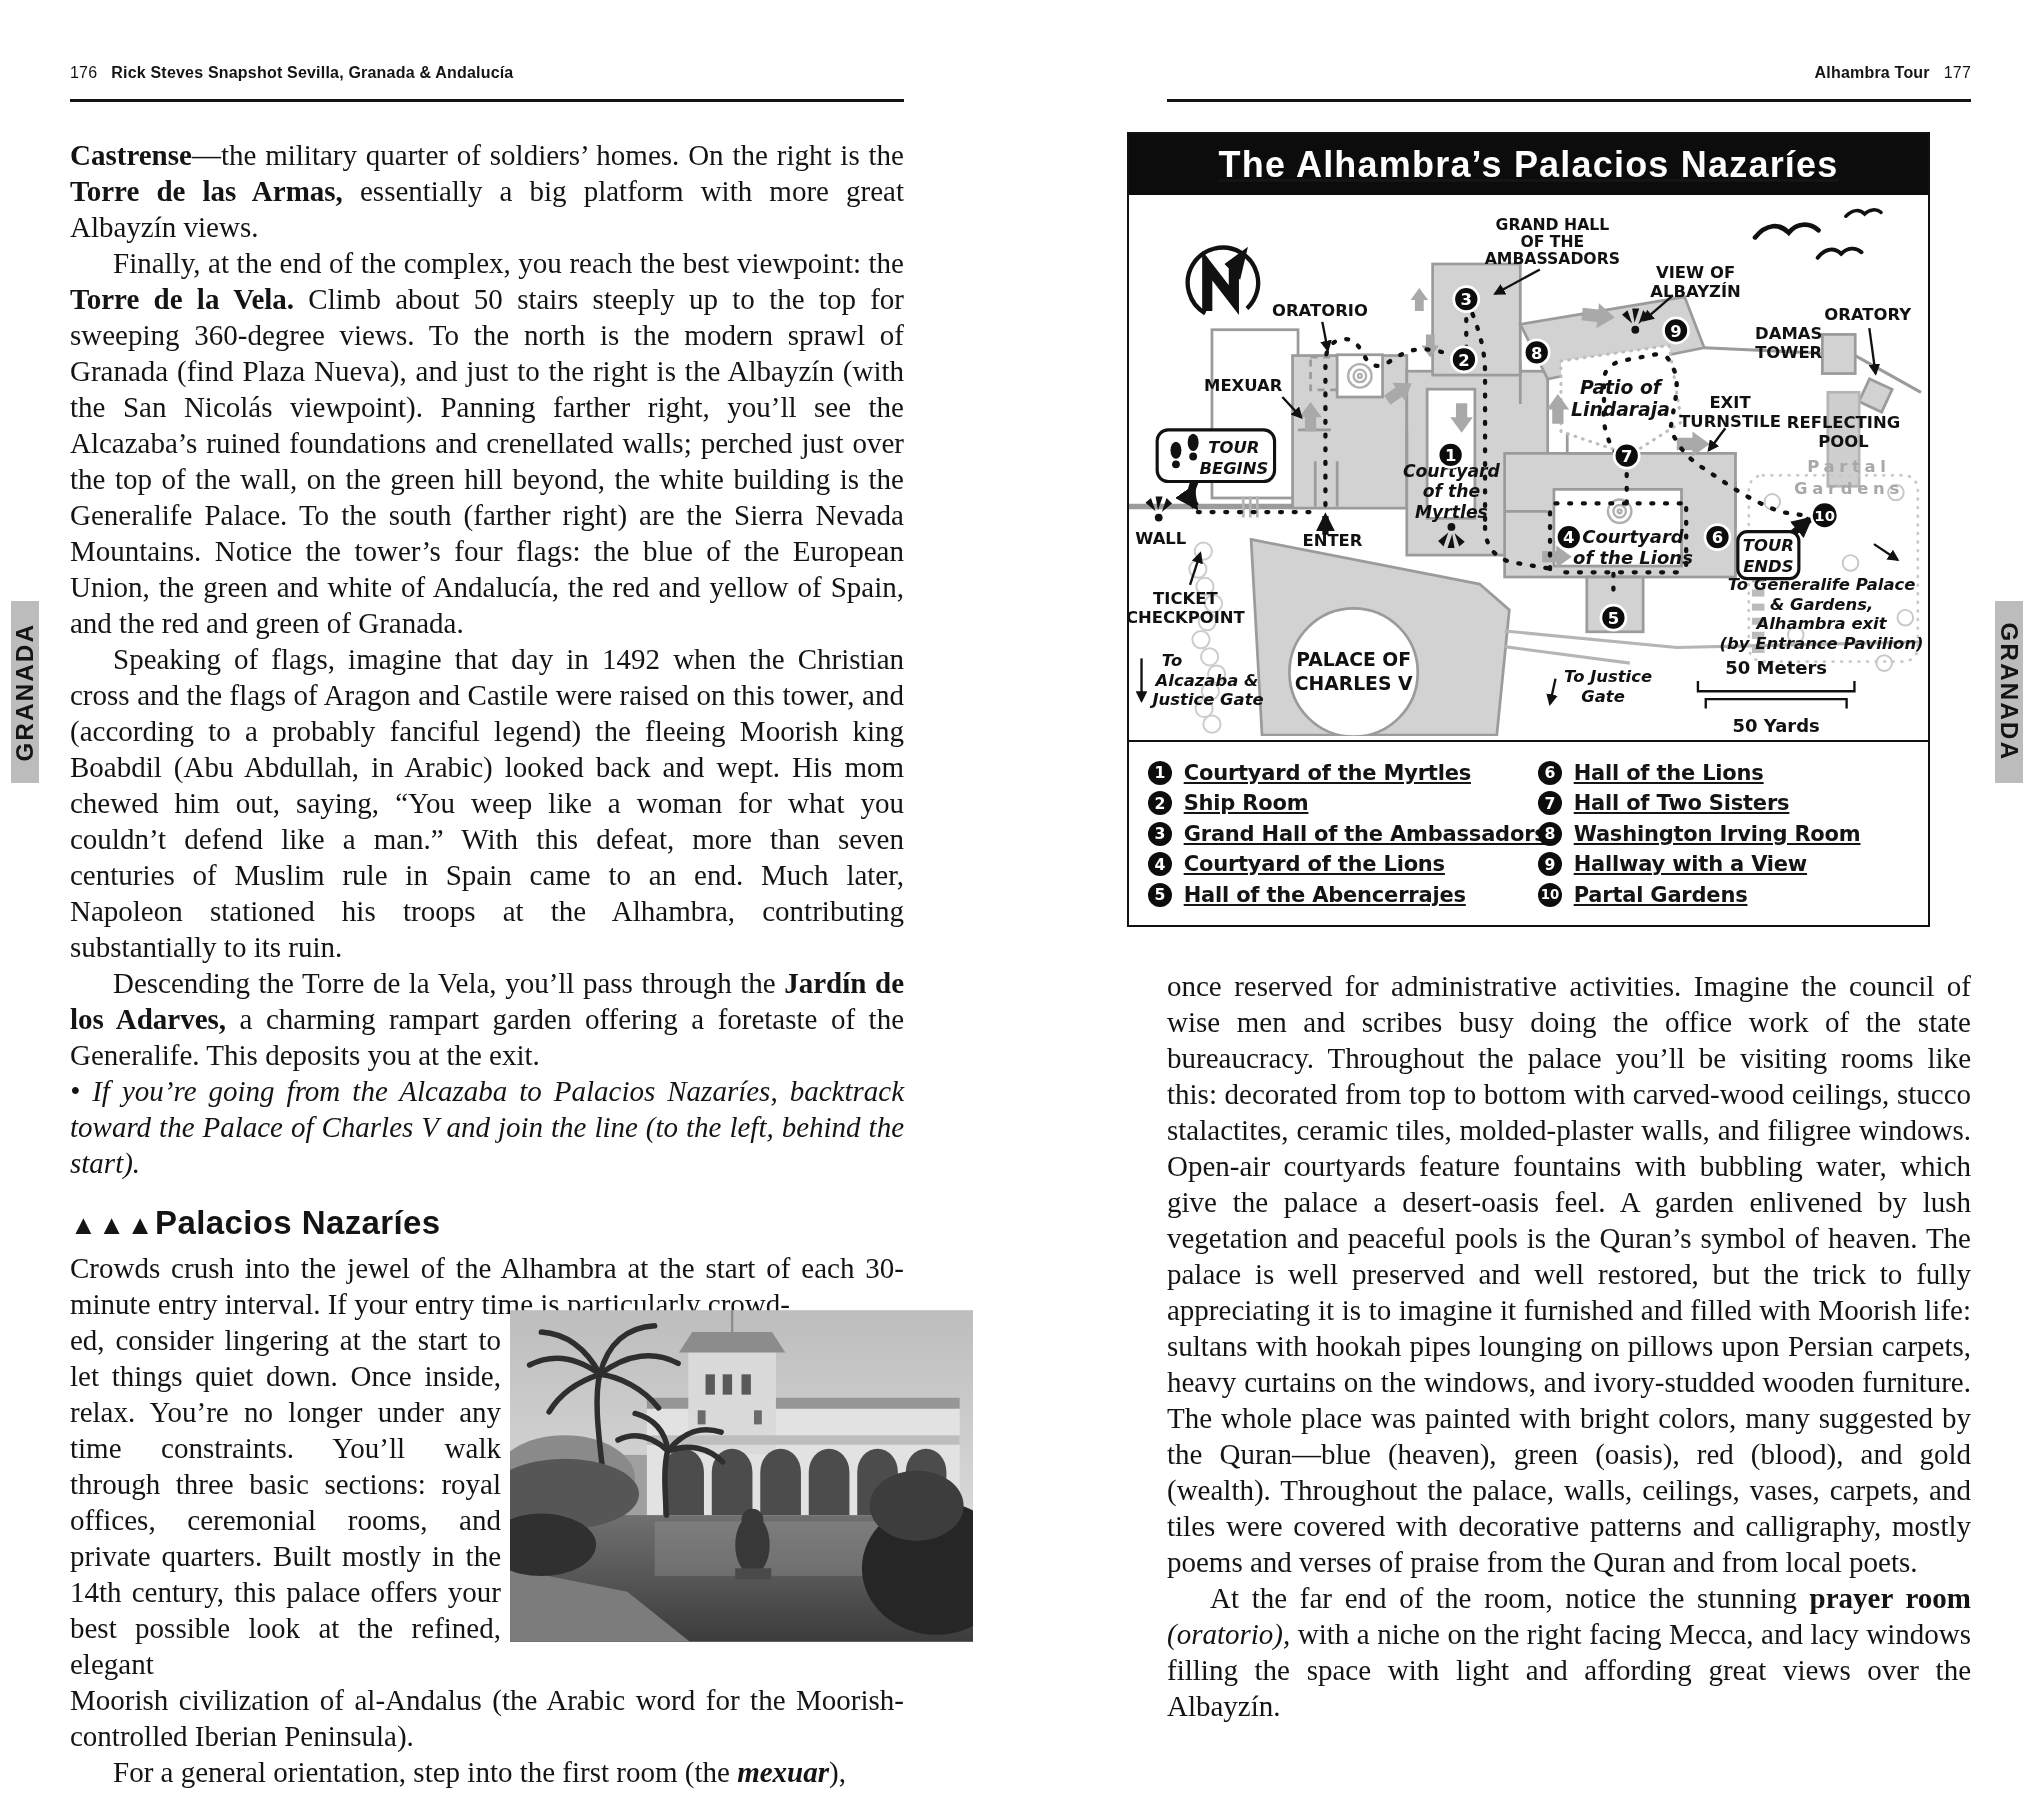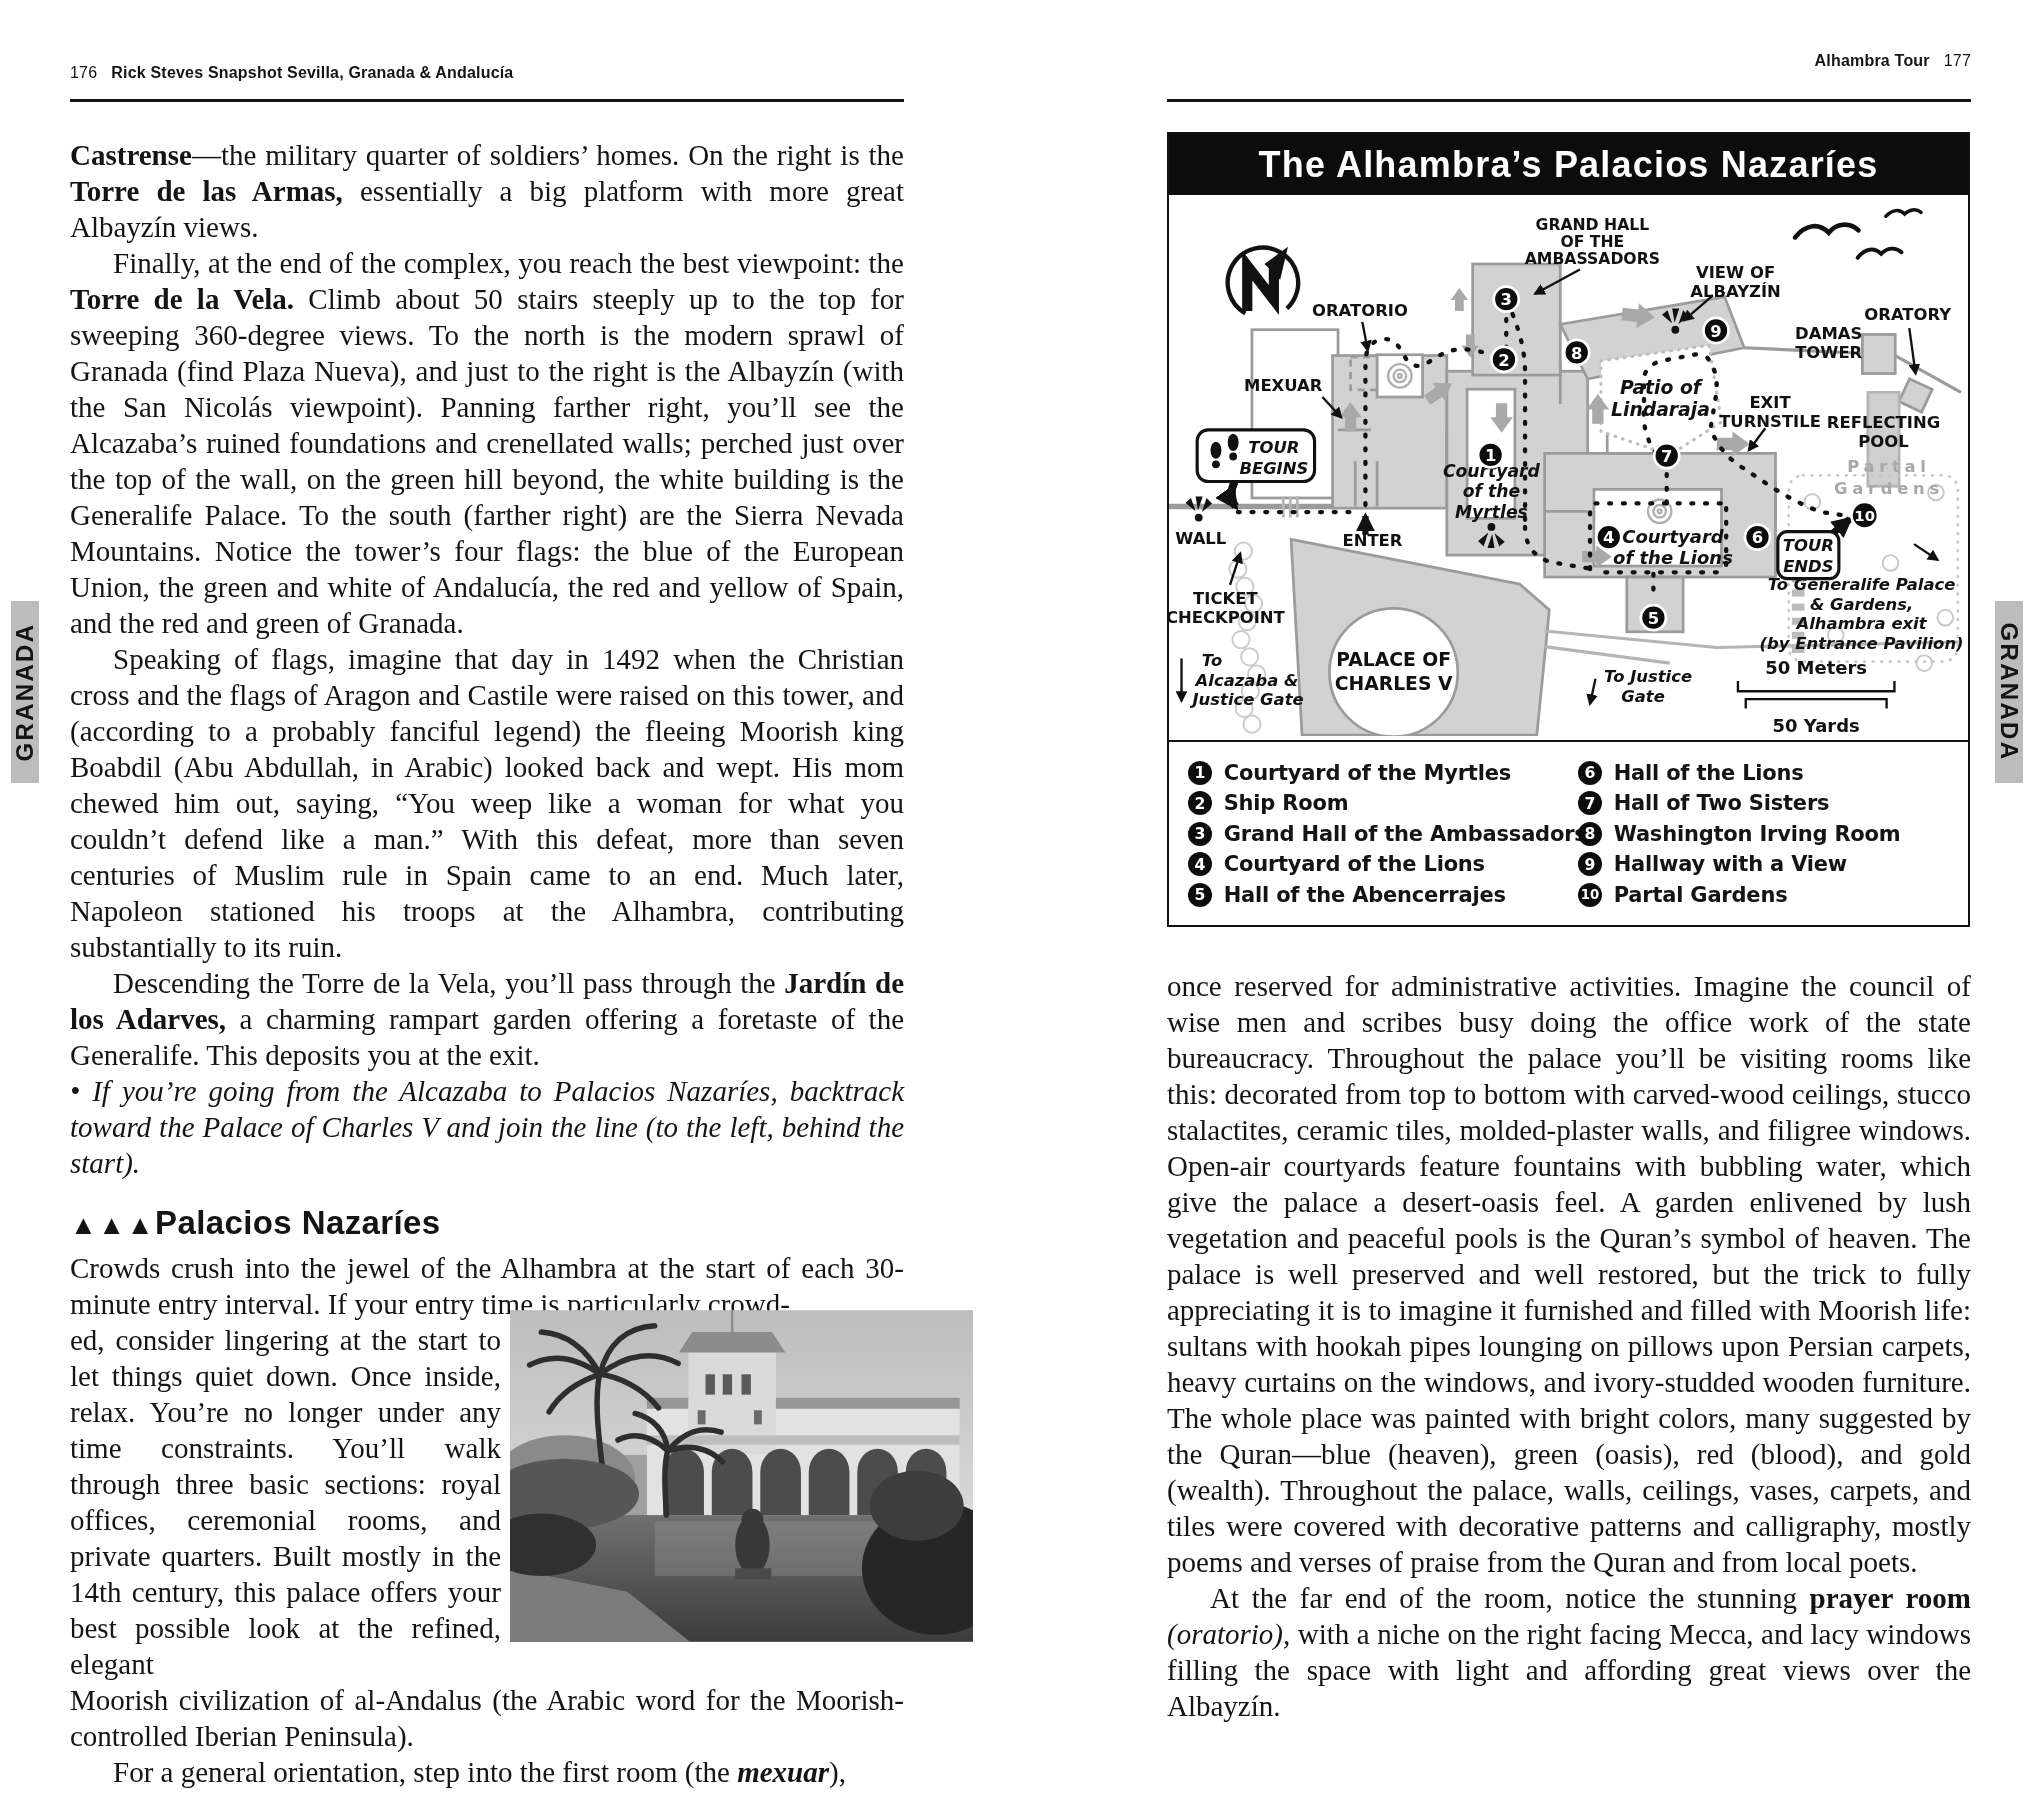--- a/index.html
+++ b/index.html
@@ -50,21 +50,21 @@
 </head>
 <body>
 
 <div id="page">
 
   <div class="abs runhead" style="left:70px;top:64px;width:834px;">
     <span class="pagenum">176</span>&nbsp;&nbsp;&nbsp;<span>Rick Steves Snapshot Sevilla, Granada &amp; Andalucía</span>
   </div>
   <div class="abs headrule" style="left:70px;top:99px;width:834px;"></div>
 
-  <div class="abs runhead" style="left:1167px;top:52px;width:804px;text-align:right;">
+  <div class="abs runhead" style="left:1167px;top:64px;width:804px;text-align:right;">
     <span>Alhambra Tour</span>&nbsp;&nbsp;&nbsp;<span class="pagenum">177</span>
   </div>
   <div class="abs headrule" style="left:1167px;top:99px;width:804px;"></div>
 
   <div class="abs vtab left" style="left:11px;top:601px;width:28px;height:182px;">
     <div class="t">GRANADA</div>
   </div>
   <div class="abs vtab right" style="left:1995px;top:601px;width:28px;height:182px;">
     <div class="t">GRANADA</div>
   </div>
@@ -136,21 +136,21 @@
         <path d="M202,180 C222,155 246,148 270,156"></path>
           <path d="M202,180 C228,170 254,176 272,194"></path>
       </g>
       <ellipse cx="70" cy="235" rx="95" ry="45" fill="#565656"></ellipse>
       <ellipse cx="545" cy="330" rx="95" ry="85" fill="#262626"></ellipse>
       <ellipse cx="520" cy="250" rx="60" ry="45" fill="#3d3d3d"></ellipse>
       <ellipse cx="40" cy="300" rx="70" ry="40" fill="#303030"></ellipse>
     </svg>
   </div>
 
-  <div id="mapbox" class="abs" style="left:1167px;top:132px;width:799px;height:791px;">
+  <div id="mapbox" class="abs" style="left:1127px;top:132px;width:799px;height:791px;text-decoration:underline;">
     <div id="maptitle">The Alhambra’s Palacios Nazaríes</div>
 
     <svg width="799" height="541" viewBox="0 0 1021 691">
       <defs>
         <marker id="ah" viewBox="0 0 10 10" refX="8" refY="5" markerWidth="5" markerHeight="5" orient="auto-start-reverse">
           <path d="M0,0 L10,5 L0,10 Z" fill="#111"></path>
         </marker>
         <marker id="ahb" viewBox="0 0 10 10" refX="8" refY="5" markerWidth="3" markerHeight="3" orient="auto-start-reverse">
           <path d="M0,0 L10,5 L0,10 Z" fill="#111"></path>
         </marker>

